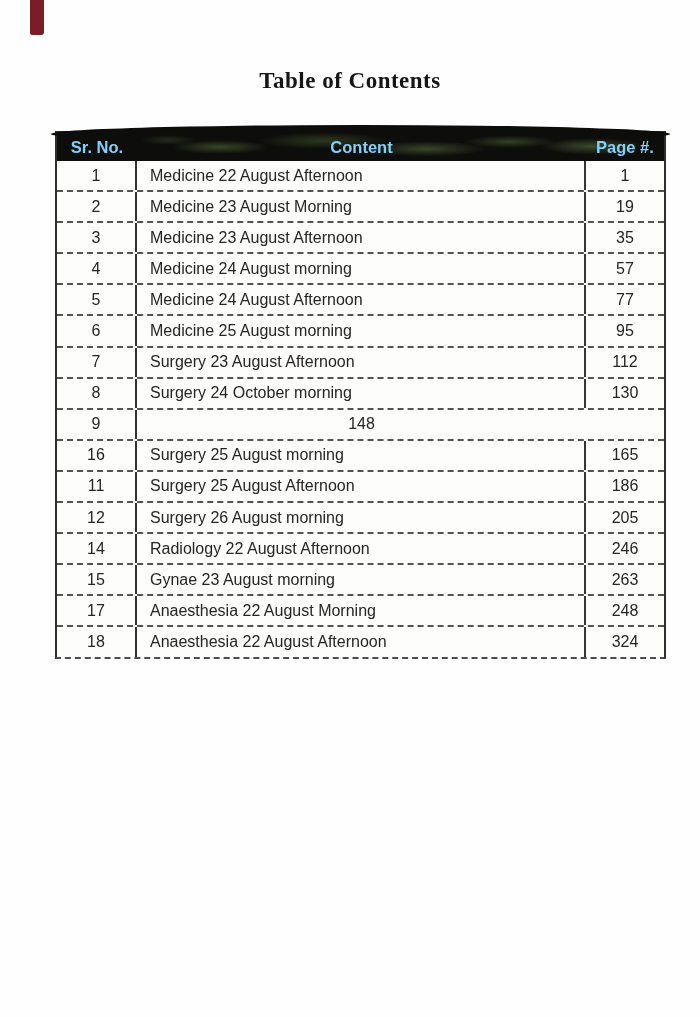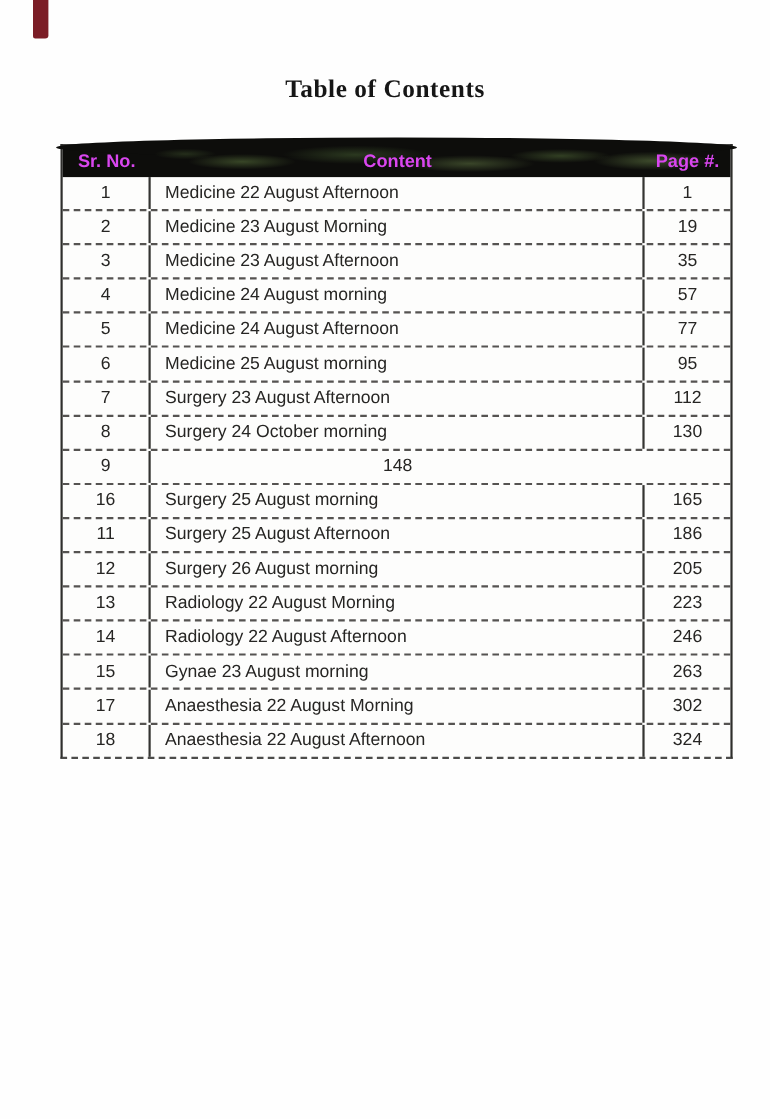--- a/index.html
+++ b/index.html
@@ -40,21 +40,21 @@
     border:2px solid #2f2f2d;
     border-bottom:2px dashed #4c4c4a;
     background:#fdfdfc;
   }
   .toc-header{
     position:relative;
     display:grid;
     grid-template-columns:80px 1fr 78px;
     height:28px;
     background:#0d0d0b;
-    color:#d946ef;
+    color:#7dd3fc;
     align-items:center;
   }
   .header-arch{
     position:absolute;
     left:-6px;right:-6px;
     top:-8px;
     height:18px;
     background:#0d0d0b;
     border-radius:50%;
   }
@@ -187,43 +187,38 @@
     <span class="cell cell-content">Surgery 25 August Afternoon</span>
     <span class="cell cell-page">186</span>
   </div>
 
   <div class="toc-row">
     <span class="cell cell-sr">12</span>
     <span class="cell cell-content">Surgery 26 August morning</span>
     <span class="cell cell-page">205</span>
   </div>
 
-  <div class="toc-row">
-    <span class="cell cell-sr">13</span>
-    <span class="cell cell-content">Radiology 22 August Morning</span>
-    <span class="cell cell-page">223</span>
-  </div>
 
   <div class="toc-row">
     <span class="cell cell-sr">14</span>
     <span class="cell cell-content">Radiology 22 August Afternoon</span>
     <span class="cell cell-page">246</span>
   </div>
 
   <div class="toc-row">
     <span class="cell cell-sr">15</span>
     <span class="cell cell-content">Gynae 23 August morning</span>
     <span class="cell cell-page">263</span>
   </div>
 
 
   <div class="toc-row">
     <span class="cell cell-sr">17</span>
     <span class="cell cell-content">Anaesthesia 22 August Morning</span>
-    <span class="cell cell-page">302</span>
+    <span class="cell cell-page">248</span>
   </div>
 
   <div class="toc-row">
     <span class="cell cell-sr">18</span>
     <span class="cell cell-content">Anaesthesia 22 August Afternoon</span>
     <span class="cell cell-page">324</span>
   </div>
 </div>
   </div>
 

